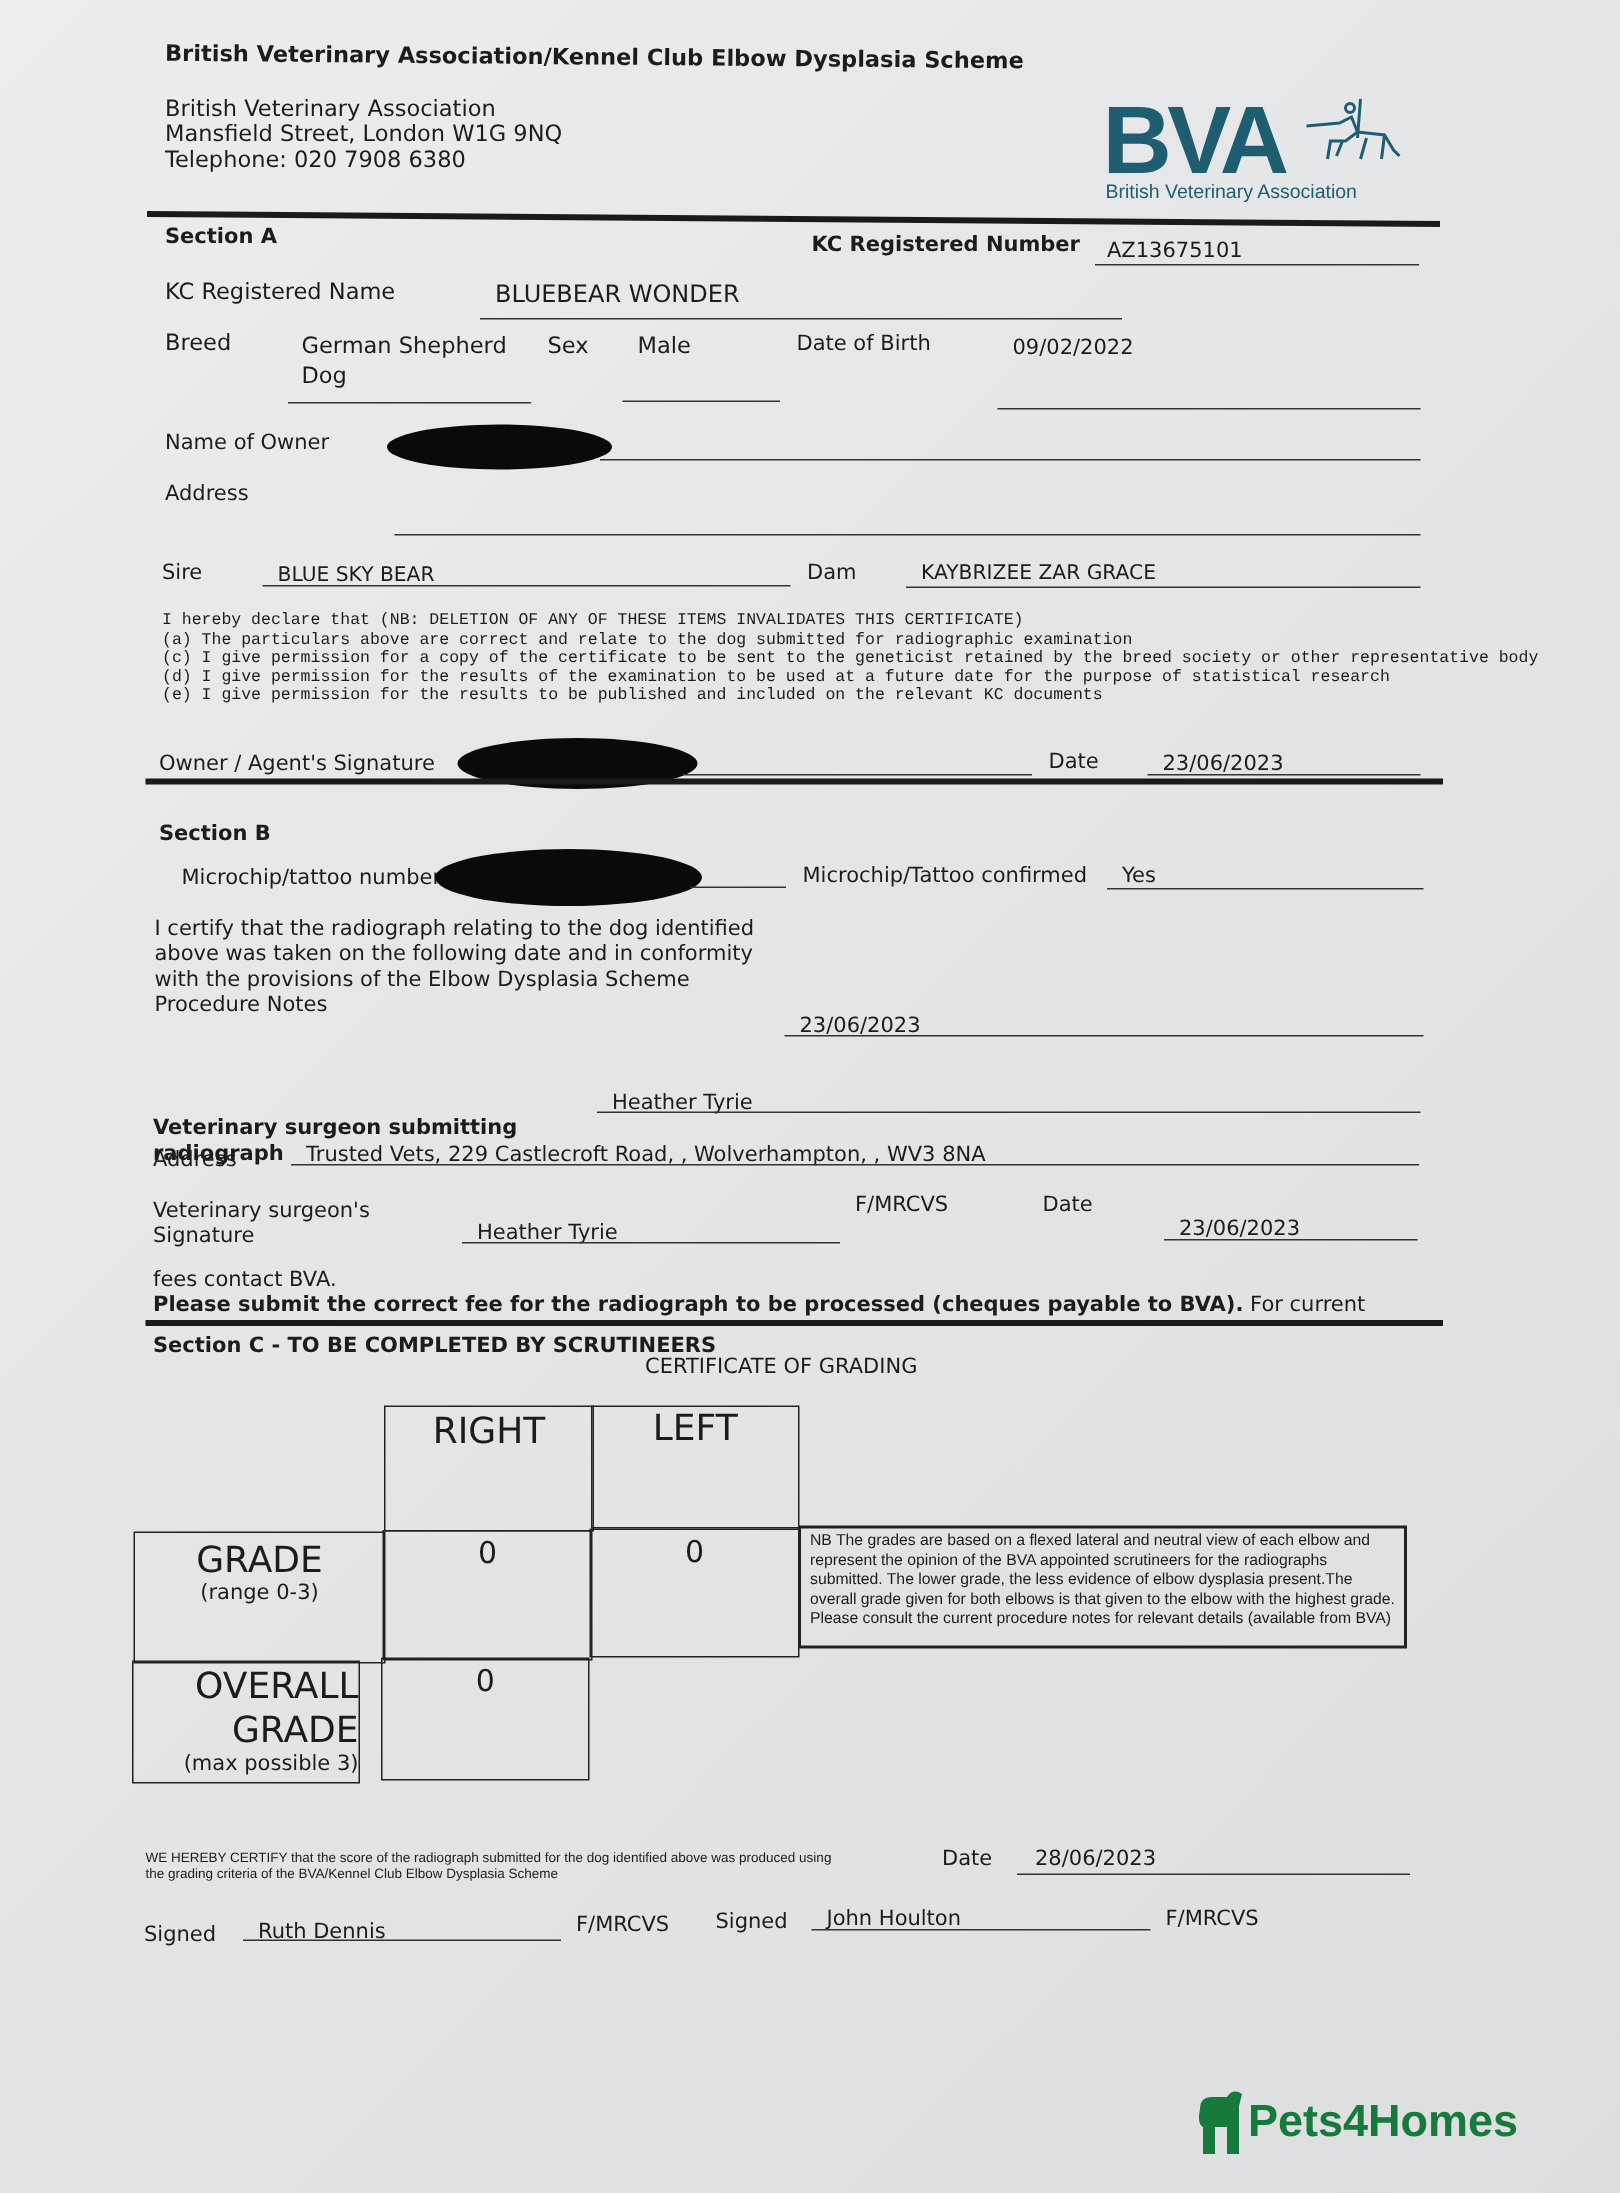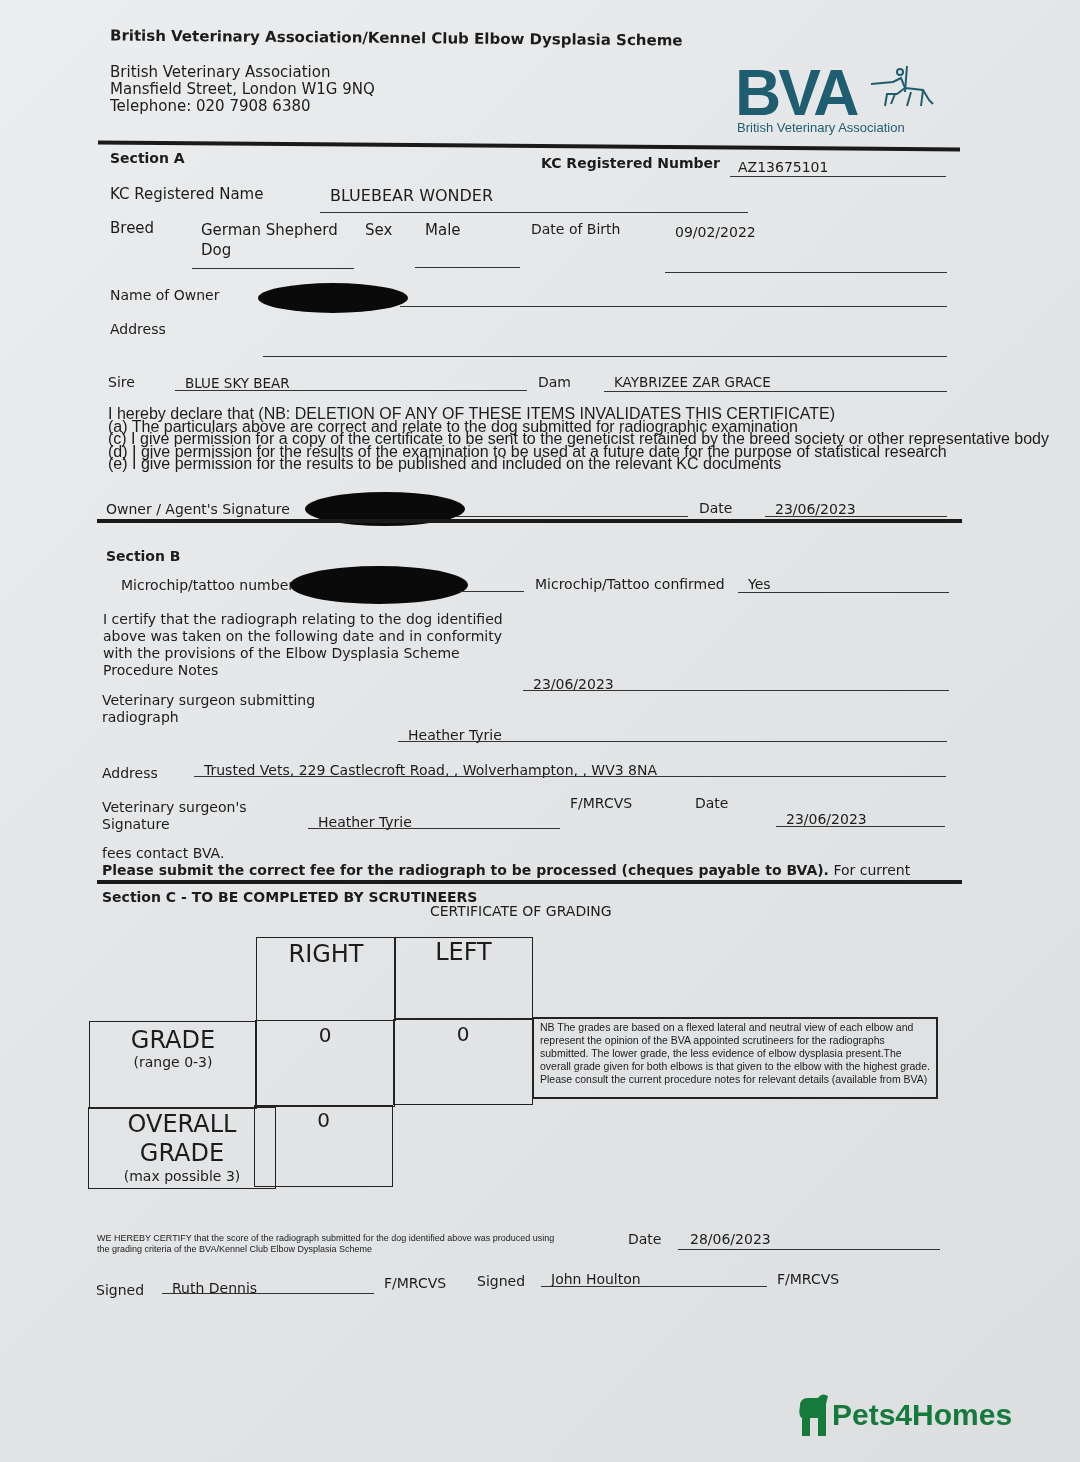--- a/index.html
+++ b/index.html
@@ -8,21 +8,21 @@
     background: linear-gradient(135deg, #ecedee 0%, #e4e5e7 45%, #dcdee0 100%);
     font-family: "DejaVu Sans", sans-serif; color: #1c1c1c;
   }
   .abs { position: absolute; white-space: nowrap; }
   .t15 { font-size: 15px; }
   .t14 { font-size: 14px; }
   .bold { font-weight: bold; }
   .uline { position: absolute; border-bottom: 1.5px solid #333; height: 0; }
   .thick { position: absolute; height: 4px; background: #1a1a1a; }
   .blot { position: absolute; background: #0a0a0a; border-radius: 50%; }
-  .decl { font-family: Liberation Sans, sans-serif; font-size: 16px; line-height: 12.5px; }
+  .decl { font-family: Liberation Mono, monospace; font-size: 11px; line-height: 12.5px; }
   .logo-bva { font-family: "Liberation Sans", sans-serif; font-weight: bold; font-size: 64px; color: #1f5d70; letter-spacing: -3px; }
   .logo-sub { font-family: "Liberation Sans", sans-serif; font-size: 13px; color: #1f5d70; }
   .cell { position: absolute; border: 1.5px solid #222; box-sizing: border-box; text-align: center; }
   .nb {
     position: absolute; left: 532px; top: 1017px; width: 406px; height: 82px;
     border: 2px solid #222; box-sizing: border-box; padding: 2px 6px;
     font-family: "Liberation Sans", sans-serif; font-size: 10.5px; line-height: 13px;
   }
   .p4h { font-family: "Liberation Sans", sans-serif; font-weight: bold; font-size: 30px; color: #157a3c; }
   .small-cert { font-family: "Liberation Sans", sans-serif; font-size: 9px; line-height: 11px; }
@@ -110,21 +110,21 @@
 
 <div class="abs t14" style="left:103px;top:611px;line-height:17px;">
   <div>I certify that the radiograph relating to the dog identified</div>
   <div>above was taken on the following date and in conformity</div>
   <div>with the provisions of the Elbow Dysplasia Scheme</div>
   <div>Procedure Notes</div>
 </div>
 <div class="abs t14" style="left:533px;top:676px;">23/06/2023</div>
 <div class="uline" style="left:523px;top:690px;width:426px;"></div>
 
-<div class="abs t14" style="left:102px;top:692px;line-height:17px;">
+<div class="abs t14" style="left:102px;top:744px;line-height:17px;font-weight:bold;">
   <div>Veterinary surgeon submitting</div>
   <div>radiograph</div>
 </div>
 <div class="abs t14" style="left:408px;top:727px;">Heather Tyrie</div>
 <div class="uline" style="left:398px;top:741px;width:549px;"></div>
 
 <div class="abs t14" style="left:102px;top:765px;">Address</div>
 <div class="abs t14" style="left:204px;top:762px;">Trusted Vets, 229 Castlecroft Road, , Wolverhampton, , WV3 8NA</div>
 <div class="uline" style="left:194px;top:776px;width:752px;"></div>
 
@@ -157,21 +157,21 @@
 <div class="cell" style="left:89px;top:1021px;width:168px;height:88px;">
   <div style="font-size:24px;margin-top:4px;">GRADE</div>
   <div style="font-size:14px;">(range 0-3)</div>
 </div>
 <div class="cell" style="left:255px;top:1020px;width:140px;height:87px;">
   <div style="font-size:20px;margin-top:2px;">0</div>
 </div>
 <div class="cell" style="left:393px;top:1019px;width:140px;height:86px;">
   <div style="font-size:20px;margin-top:2px;">0</div>
 </div>
-<div class="cell" style="left:88px;top:1107px;width:188px;height:82px;">
+<div class="cell" style="left:88px;top:1107px;width:152px;height:82px;text-align:right;">
   <div style="font-size:24px;line-height:29px;margin-top:2px;">OVERALL</div>
   <div style="font-size:24px;line-height:29px;">GRADE</div>
   <div style="font-size:14px;">(max possible 3)</div>
 </div>
 <div class="cell" style="left:254px;top:1105px;width:139px;height:82px;">
   <div style="font-size:20px;margin-top:2px;">0</div>
 </div>
 
 <div class="nb" style="white-space:normal;">NB The grades are based on a flexed lateral and neutral view of each elbow and represent the opinion of the BVA appointed scrutineers for the radiographs submitted. The lower grade, the less evidence of elbow dysplasia present.The overall grade given for both elbows is that given to the elbow with the highest grade. Please consult the current procedure notes for relevant details (available from BVA)</div>
 

